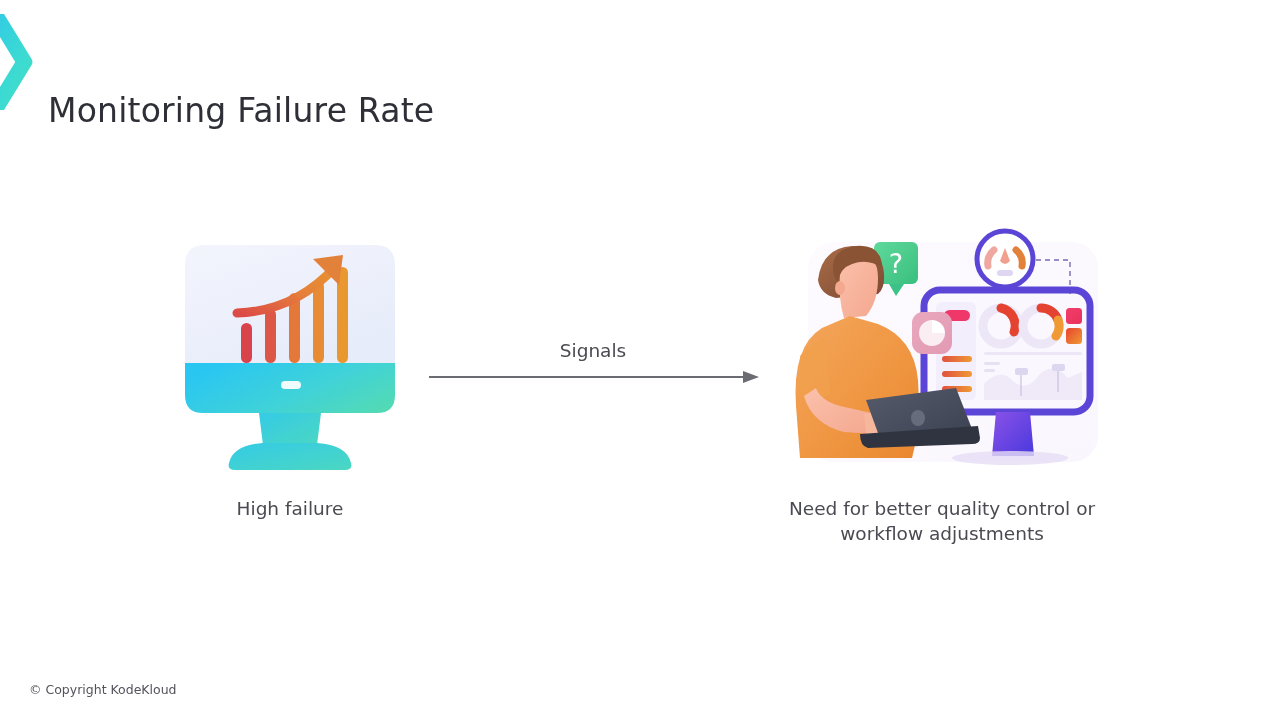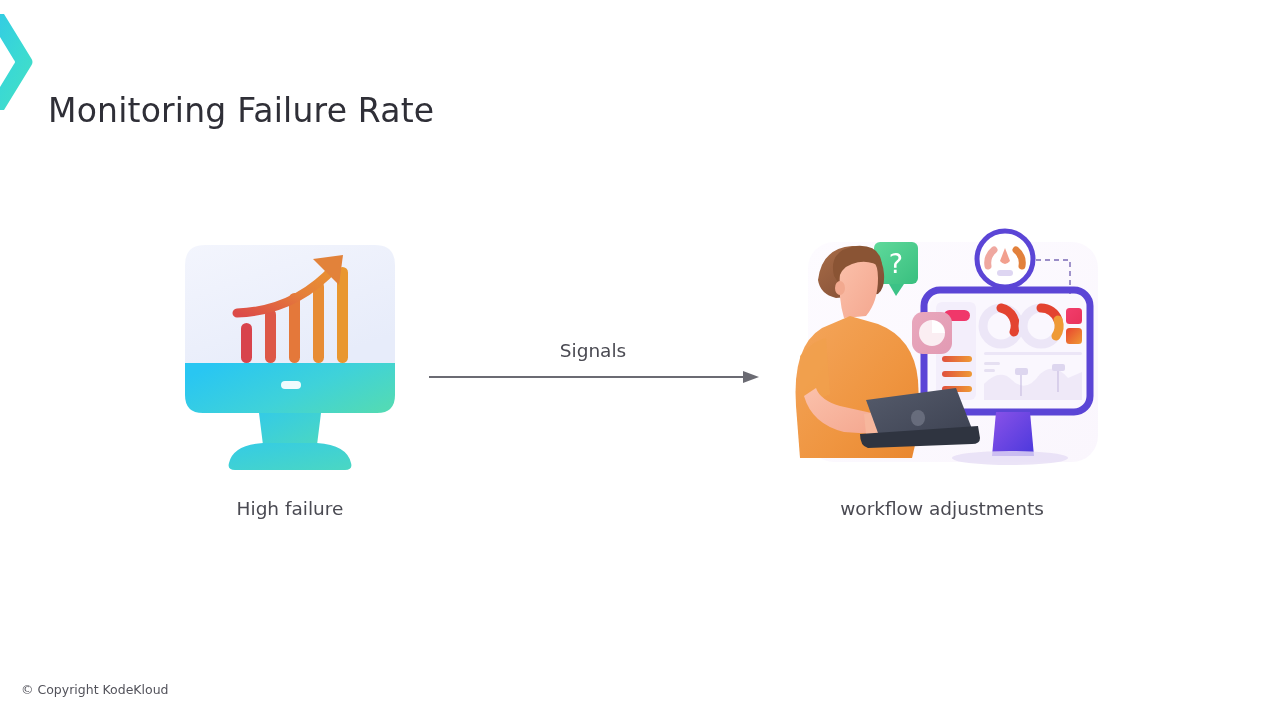--- a/index.html
+++ b/index.html
@@ -97,21 +97,21 @@
     position: absolute;
     left: 778px;
     top: 228px;
     width: 330px;
     height: 252px;
   }
 
   
   #footer-copyright {
     position: absolute;
-    left: 21px;
+    left: 29px;
     top: 682px;
     font-size: 12.5px;
     color: #53535b;
   }
 </style>
 </head>
 <body>
 
 <svg id="logo-mark" viewBox="0 0 34 96" xmlns="http://www.w3.org/2000/svg">
   <defs>
@@ -318,18 +318,19 @@
 
         <path d="M 88 172 L 178 160 L 196 206 L 104 216 Z" fill="url(#laptopGrad)"></path>
         <path d="M 82 206 L 200 198 L 202 210 Q 202 216 194 216 L 90 220 Q 82 218 82 206 Z" fill="#2f3440"></path>
 
         <ellipse cx="140" cy="190" rx="7" ry="8" fill="#6a7080" opacity="0.9"></ellipse>
       </g>
     </svg>
   </div>
 
   <div id="caption-right" class="node-caption">
+    <div>Need for better quality control or</div>
     <div>workflow adjustments</div>
   </div>
 
 </div>
 
 <div id="footer-copyright">© Copyright KodeKloud</div>
 
 </body></html>

